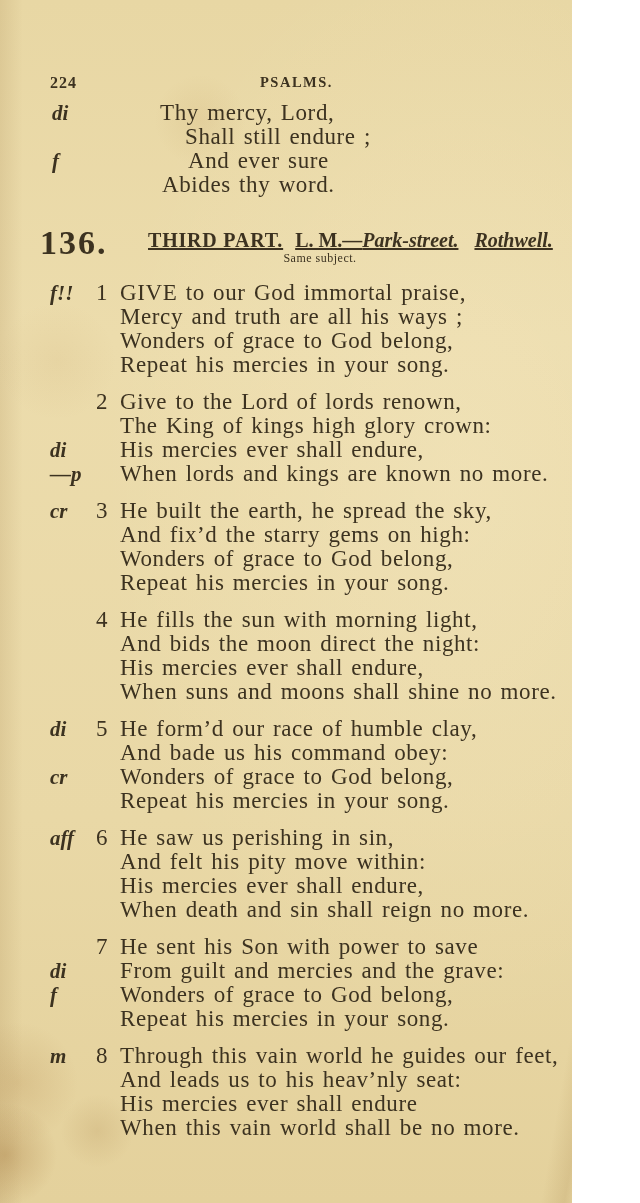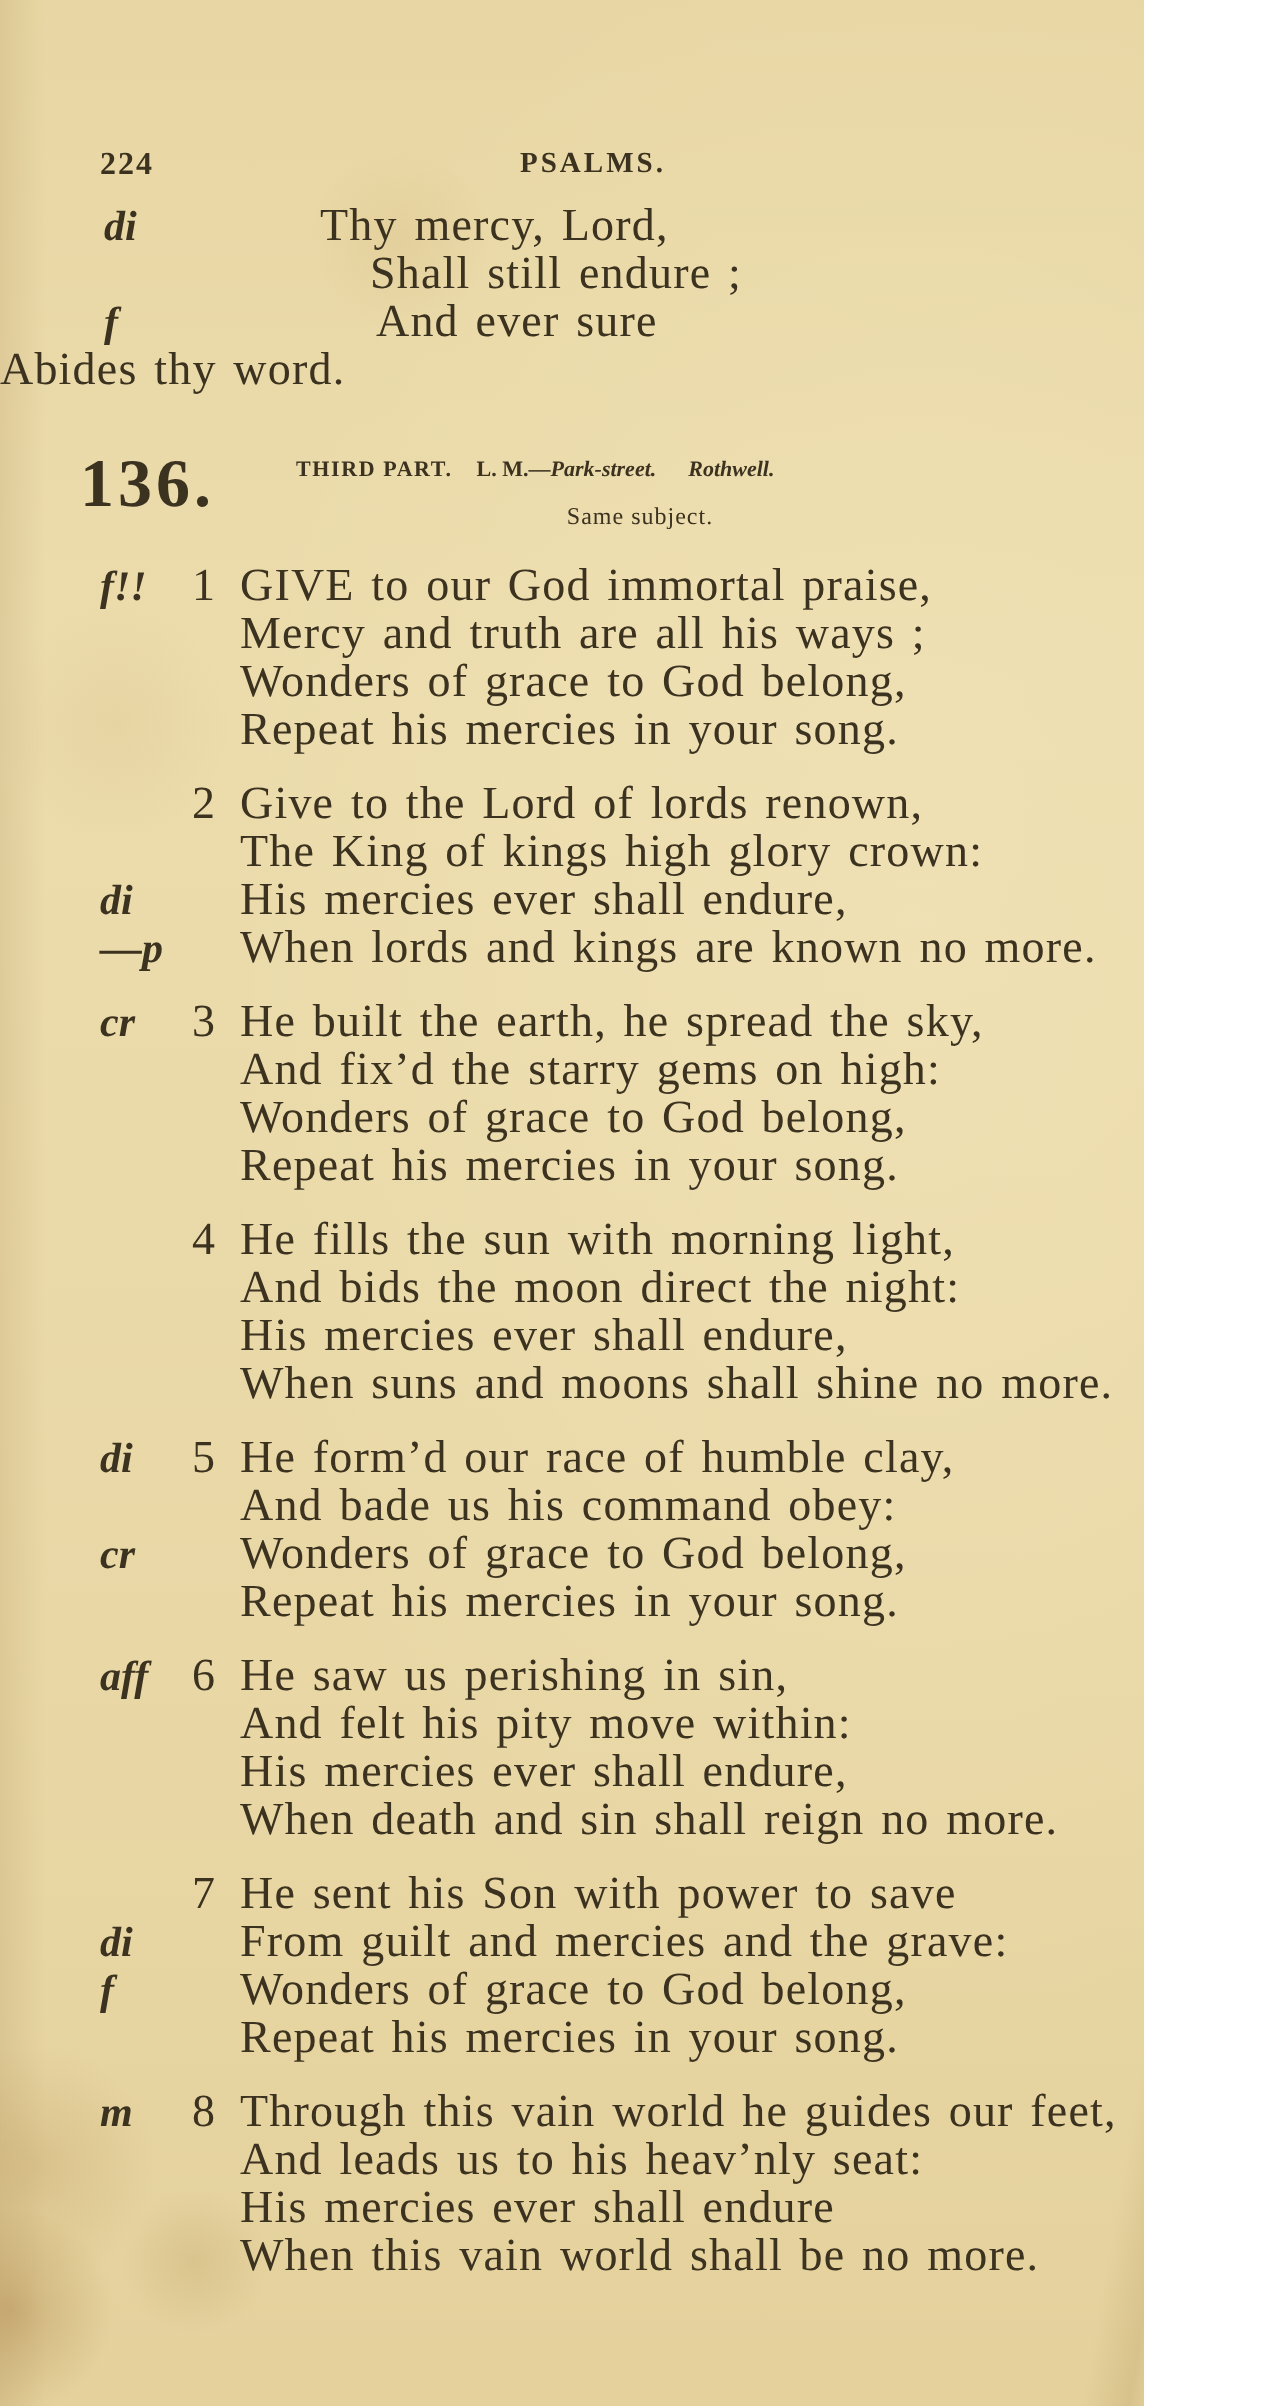--- a/index.html
+++ b/index.html
@@ -26,26 +26,26 @@
   
   .running-head-row { position:absolute; top:74px; left:0; width:100%; height:18px; }
   .pageno { position:absolute; left:50px; top:0; font-size:16px; font-weight:bold; letter-spacing:1px; }
   .rhead  { position:absolute; left:260px; top:0; font-size:14.5px; font-weight:bold; letter-spacing:1.5px; }
 
   
   .closing { position:absolute; top:101px; left:0; width:100%; }
   .cline { position:relative; height:24px; line-height:24px; font-size:23px; letter-spacing:0.6px; word-spacing:2px; white-space:nowrap; }
   .cline .mark { position:absolute; left:52px; top:0; font-style:italic; font-weight:bold; font-size:21px; letter-spacing:0; }
   .cl-0 .txt { padding-left:160px; } .cl-1 .txt { padding-left:185px; }
-  .cl-2 .txt { padding-left:188px; } .cl-3 .txt { }
+  .cl-2 .txt { padding-left:188px; } .cl-3 .txt { padding-left:162px; }
   .cline .txt { display:inline-block; }
 
   
   .hymn-number { position:absolute; left:40px; top:219px; font-size:34px; font-weight:bold; letter-spacing:2px; line-height:48px; }
-  .hymn-head { position:absolute; left:148px; top:229px; font-size:11px; white-space:nowrap; }
+  .hymn-head { position:absolute; left:148px; top:229px; font-size:20px; white-space:nowrap;text-decoration:underline; }
   .h-part { font-weight:bold; letter-spacing:0.8px; }
   .h-meter { font-weight:bold; margin-left:12px; }
   .h-tune  { font-style:italic; font-weight:bold; }
   .h-comp  { font-style:italic; font-weight:bold; margin-left:16px; }
   .hymn-subtitle { position:absolute; left:0; top:251px; width:640px; text-align:center; font-size:12px; letter-spacing:0.5px; }
 
   
   .verses { position:absolute; top:281px; left:0; width:100%; }
   .verse { margin-bottom:13px; }
   .vline { display:grid; grid-template-columns:50px 46px 24px auto; height:24px; line-height:24px;

